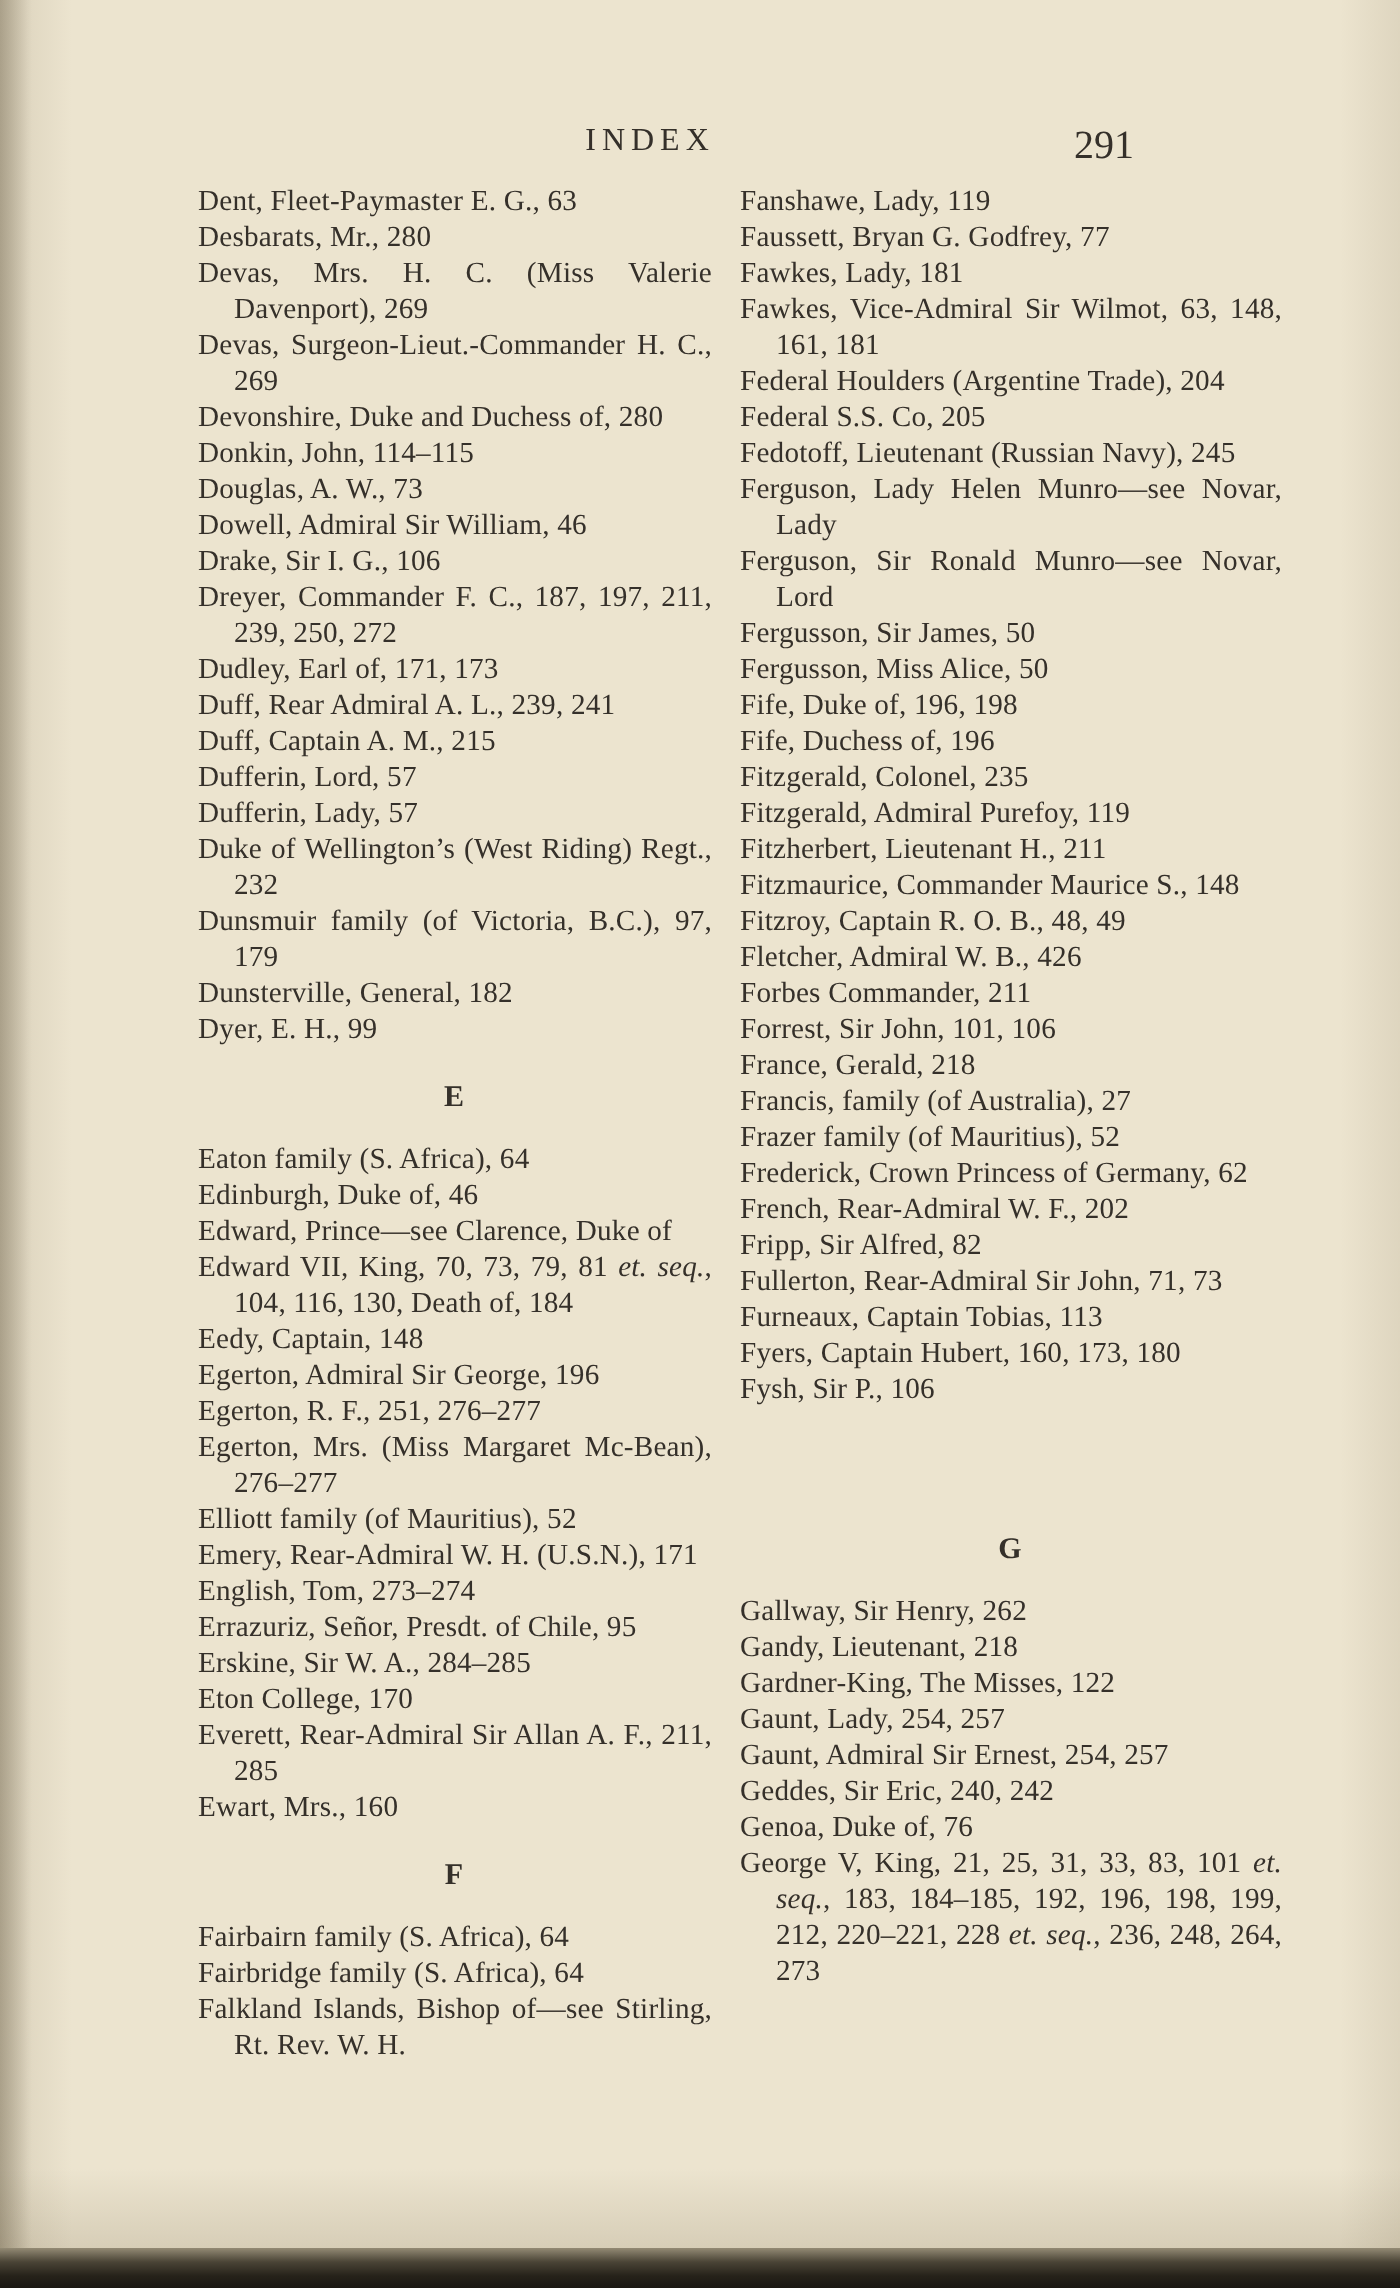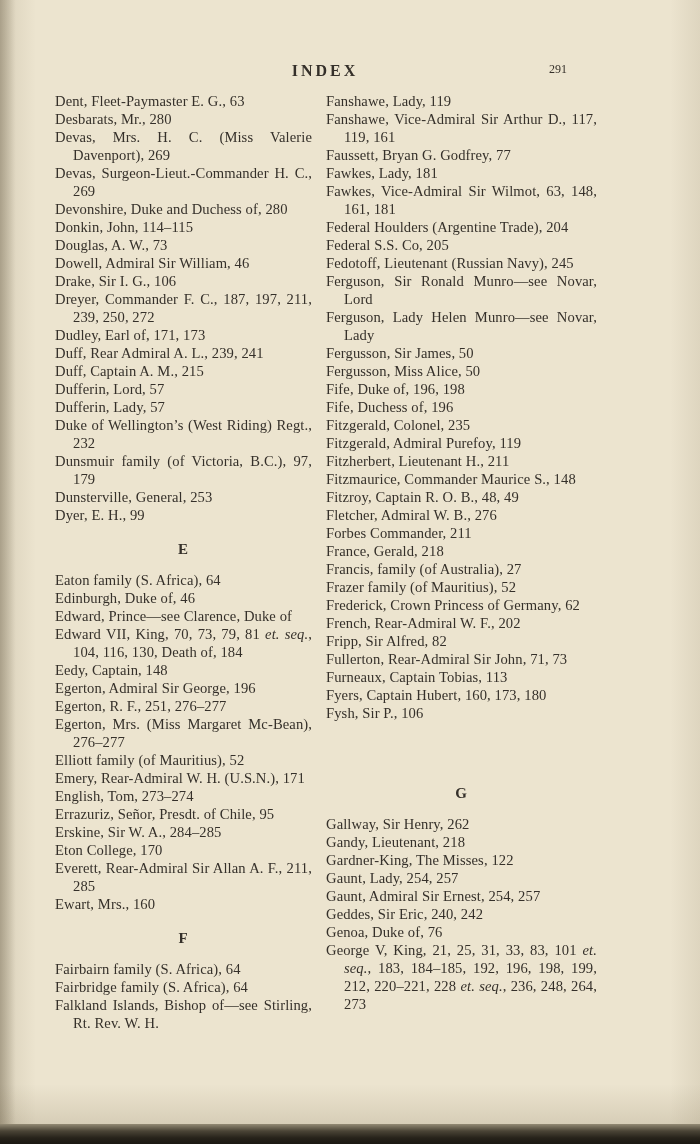--- a/index.html
+++ b/index.html
@@ -24,35 +24,35 @@
       var(--paper);
   }
   .header{
     position:relative;
     margin:62px 55px 8px 55px;
     width:540px;
     height:22px;
   }
   .header-title{
     position:absolute; left:50%; transform:translateX(-50%);
-    font-size:16px; font-weight:bold; letter-spacing:3px;
+    font-size:16px; font-weight:normal; letter-spacing:3px;
   }
   .page-number{
     position:absolute; right:28px; top:0;
-    font-size:12px;
+    font-size:20px;
   }
   .columns{
     display:flex;
     margin-left:55px;
     width:542px;
     gap:14px;
     margin-top:6px;
   }
   .col{ flex:0 0 auto; }
-  .col-left{ width:257px; }
+  .col-left{ width:257px;margin-left:44px; }
   .col-right{ width:271px; }
   .entry{
     font-size:14.6px;
     line-height:18px;
     text-align:justify;
     padding-left:18px;
     text-indent:-18px;
     letter-spacing:0.1px;
   }
   .entry i{ font-style:italic; }
@@ -98,21 +98,21 @@
         <div class="entry">Dowell, Admiral Sir William, 46</div>
         <div class="entry">Drake, Sir I. G., 106</div>
         <div class="entry">Dreyer, Commander F. C., 187, 197, 211, 239, 250, 272</div>
         <div class="entry">Dudley, Earl of, 171, 173</div>
         <div class="entry">Duff, Rear Admiral A. L., 239, 241</div>
         <div class="entry">Duff, Captain A. M., 215</div>
         <div class="entry">Dufferin, Lord, 57</div>
         <div class="entry">Dufferin, Lady, 57</div>
         <div class="entry">Duke of Wellington’s (West Riding) Regt., 232</div>
         <div class="entry">Dunsmuir family (of Victoria, B.C.), 97, 179</div>
-        <div class="entry">Dunsterville, General, 253</div>
+        <div class="entry">Dunsterville, General, 182</div>
         <div class="entry">Dyer, E. H., 99</div>
         <div class="section-letter">E</div>
         <div class="entry">Eaton family (S. Africa), 64</div>
         <div class="entry">Edinburgh, Duke of, 46</div>
         <div class="entry">Edward, Prince—see Clarence, Duke of</div>
         <div class="entry">Edward VII, King, 70, 73, 79, 81 <i>et. seq.</i>, 104, 116, 130, Death of, 184</div>
         <div class="entry">Eedy, Captain, 148</div>
         <div class="entry">Egerton, Admiral Sir George, 196</div>
         <div class="entry">Egerton, R. F., 251, 276–277</div>
         <div class="entry">Egerton, Mrs. (Miss Margaret Mc-Bean), 276–277</div>
@@ -124,40 +124,40 @@
         <div class="entry">Eton College, 170</div>
         <div class="entry">Everett, Rear-Admiral Sir Allan A. F., 211, 285</div>
         <div class="entry">Ewart, Mrs., 160</div>
         <div class="section-letter">F</div>
         <div class="entry">Fairbairn family (S. Africa), 64</div>
         <div class="entry">Fairbridge family (S. Africa), 64</div>
         <div class="entry">Falkland Islands, Bishop of—see Stirling, Rt. Rev. W. H.</div>
       </div>
     <div class="col col-right" id="col-right">
         <div class="entry">Fanshawe, Lady, 119</div>
-        <div class="entry">Fanshawe, Vice-Admiral Sir Arthur D., 117, 119, 161</div>
         <div class="entry">Faussett, Bryan G. Godfrey, 77</div>
         <div class="entry">Fawkes, Lady, 181</div>
         <div class="entry">Fawkes, Vice-Admiral Sir Wilmot, 63, 148, 161, 181</div>
         <div class="entry">Federal Houlders (Argentine Trade), 204</div>
         <div class="entry">Federal S.S. Co, 205</div>
         <div class="entry">Fedotoff, Lieutenant (Russian Navy), 245</div>
+        <div class="entry">Ferguson, Lady Helen Munro—see Novar, Lady</div>
         <div class="entry">Ferguson, Sir Ronald Munro—see Novar, Lord</div>
-        <div class="entry">Ferguson, Lady Helen Munro—see Novar, Lady</div>
         <div class="entry">Fergusson, Sir James, 50</div>
         <div class="entry">Fergusson, Miss Alice, 50</div>
         <div class="entry">Fife, Duke of, 196, 198</div>
         <div class="entry">Fife, Duchess of, 196</div>
         <div class="entry">Fitzgerald, Colonel, 235</div>
         <div class="entry">Fitzgerald, Admiral Purefoy, 119</div>
         <div class="entry">Fitzherbert, Lieutenant H., 211</div>
         <div class="entry">Fitzmaurice, Commander Maurice S., 148</div>
         <div class="entry">Fitzroy, Captain R. O. B., 48, 49</div>
-        <div class="entry">Fletcher, Admiral W. B., 276</div>
+        <div class="entry">Fletcher, Admiral W. B., 426</div>
         <div class="entry">Forbes Commander, 211</div>
+        <div class="entry">Forrest, Sir John, 101, 106</div>
         <div class="entry">France, Gerald, 218</div>
         <div class="entry">Francis, family (of Australia), 27</div>
         <div class="entry">Frazer family (of Mauritius), 52</div>
         <div class="entry">Frederick, Crown Princess of Germany, 62</div>
         <div class="entry">French, Rear-Admiral W. F., 202</div>
         <div class="entry">Fripp, Sir Alfred, 82</div>
         <div class="entry">Fullerton, Rear-Admiral Sir John, 71, 73</div>
         <div class="entry">Furneaux, Captain Tobias, 113</div>
         <div class="entry">Fyers, Captain Hubert, 160, 173, 180</div>
         <div class="entry">Fysh, Sir P., 106</div>

